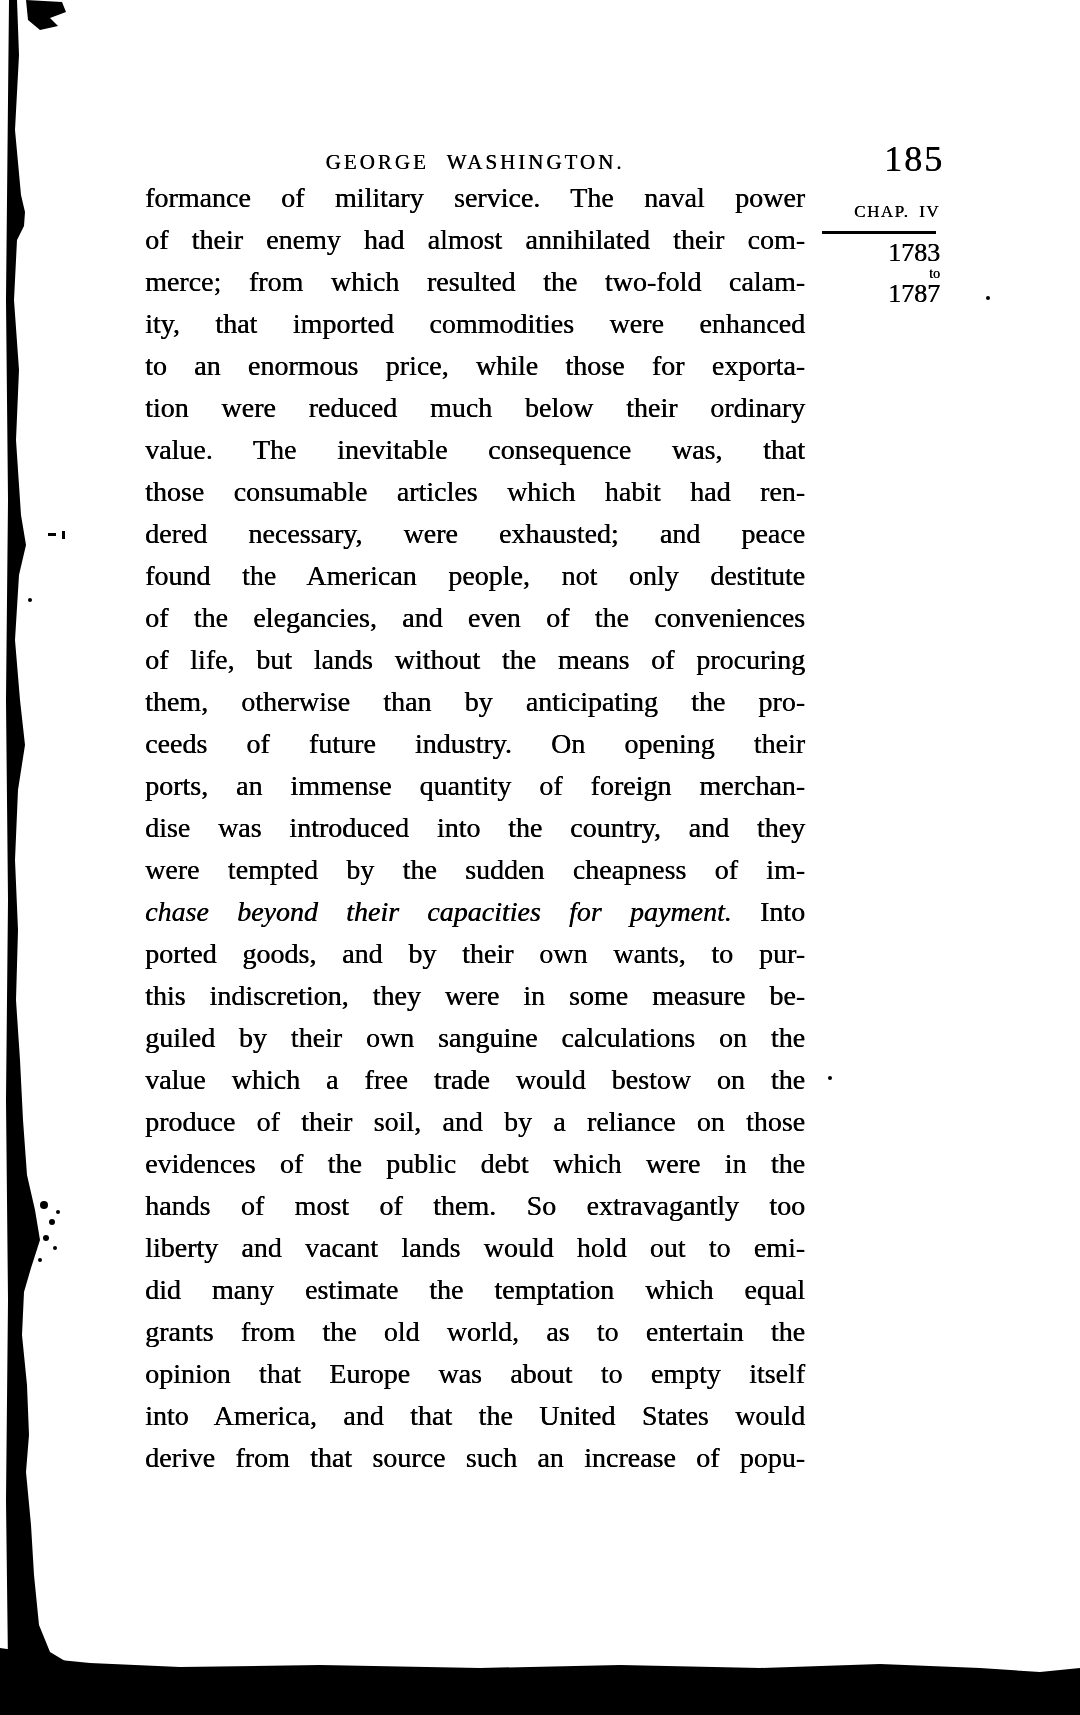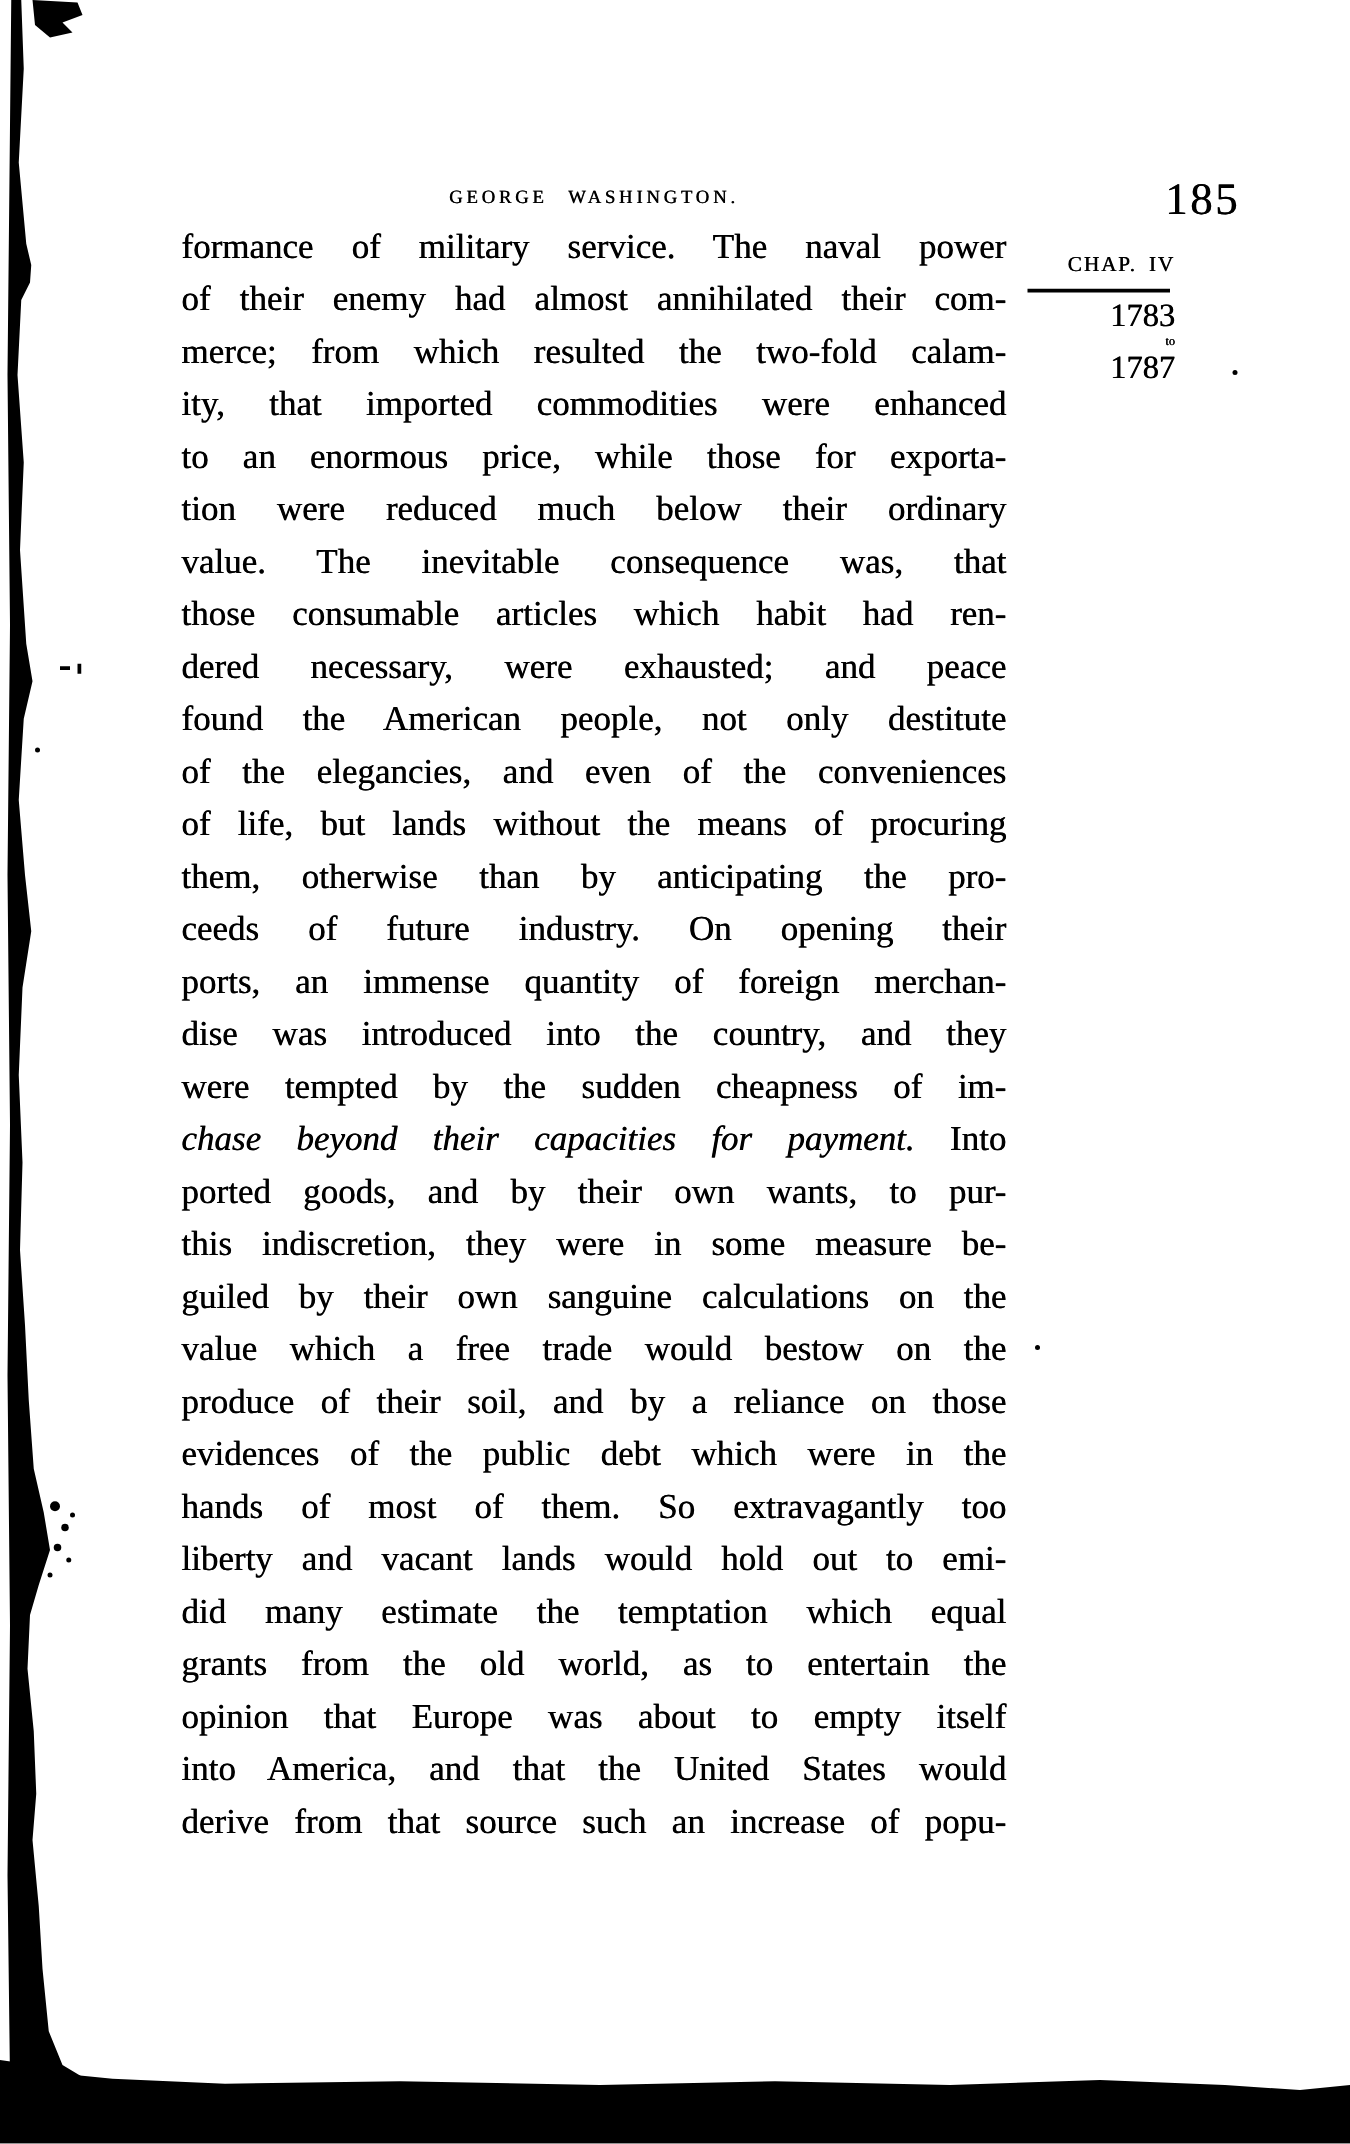--- a/index.html
+++ b/index.html
@@ -16,36 +16,35 @@
     font-family: "Liberation Serif", "DejaVu Serif", serif;
     overflow: hidden;
   }
   
   .running-head {
     position: absolute;
     left: 145px;
     top: 150px;
     width: 660px;
     text-align: center;
-    font-size: 15px;
+    font-size: 21px;
     letter-spacing: 3px;
     word-spacing: 10px;
     white-space: nowrap;
     text-shadow: 0.4px 0 0 currentColor;
   }
   .page-number {
     position: absolute;
     left: 884px;
     top: 138px;
     width: 60px;
     text-align: left;
     font-size: 36px;
     letter-spacing: 2px;
     text-shadow: 0.4px 0 0 currentColor;
-    margin-left: 48px;
   }
   
   .margin-col {
     position: absolute;
     left: 818px;
     top: 202px;
     width: 122px;
     text-align: right;
   }
   .chapter-label {
@@ -61,21 +60,21 @@
     height: 0;
     border: none;
     border-top: 3px solid var(--ink, #000);
   }
   .year {
     font-size: 26px;
     line-height: 26px;
     text-shadow: 0.4px 0 0 currentColor;
   }
   .to-label {
-    font-size: 10px;
+    font-size: 14px;
     line-height: 15px;
     text-shadow: 0.3px 0 0 currentColor;
   }
   
   .body-text {
     position: absolute;
     left: 145px;
     top: 177px;
     width: 660px;
     font-size: 28px;

